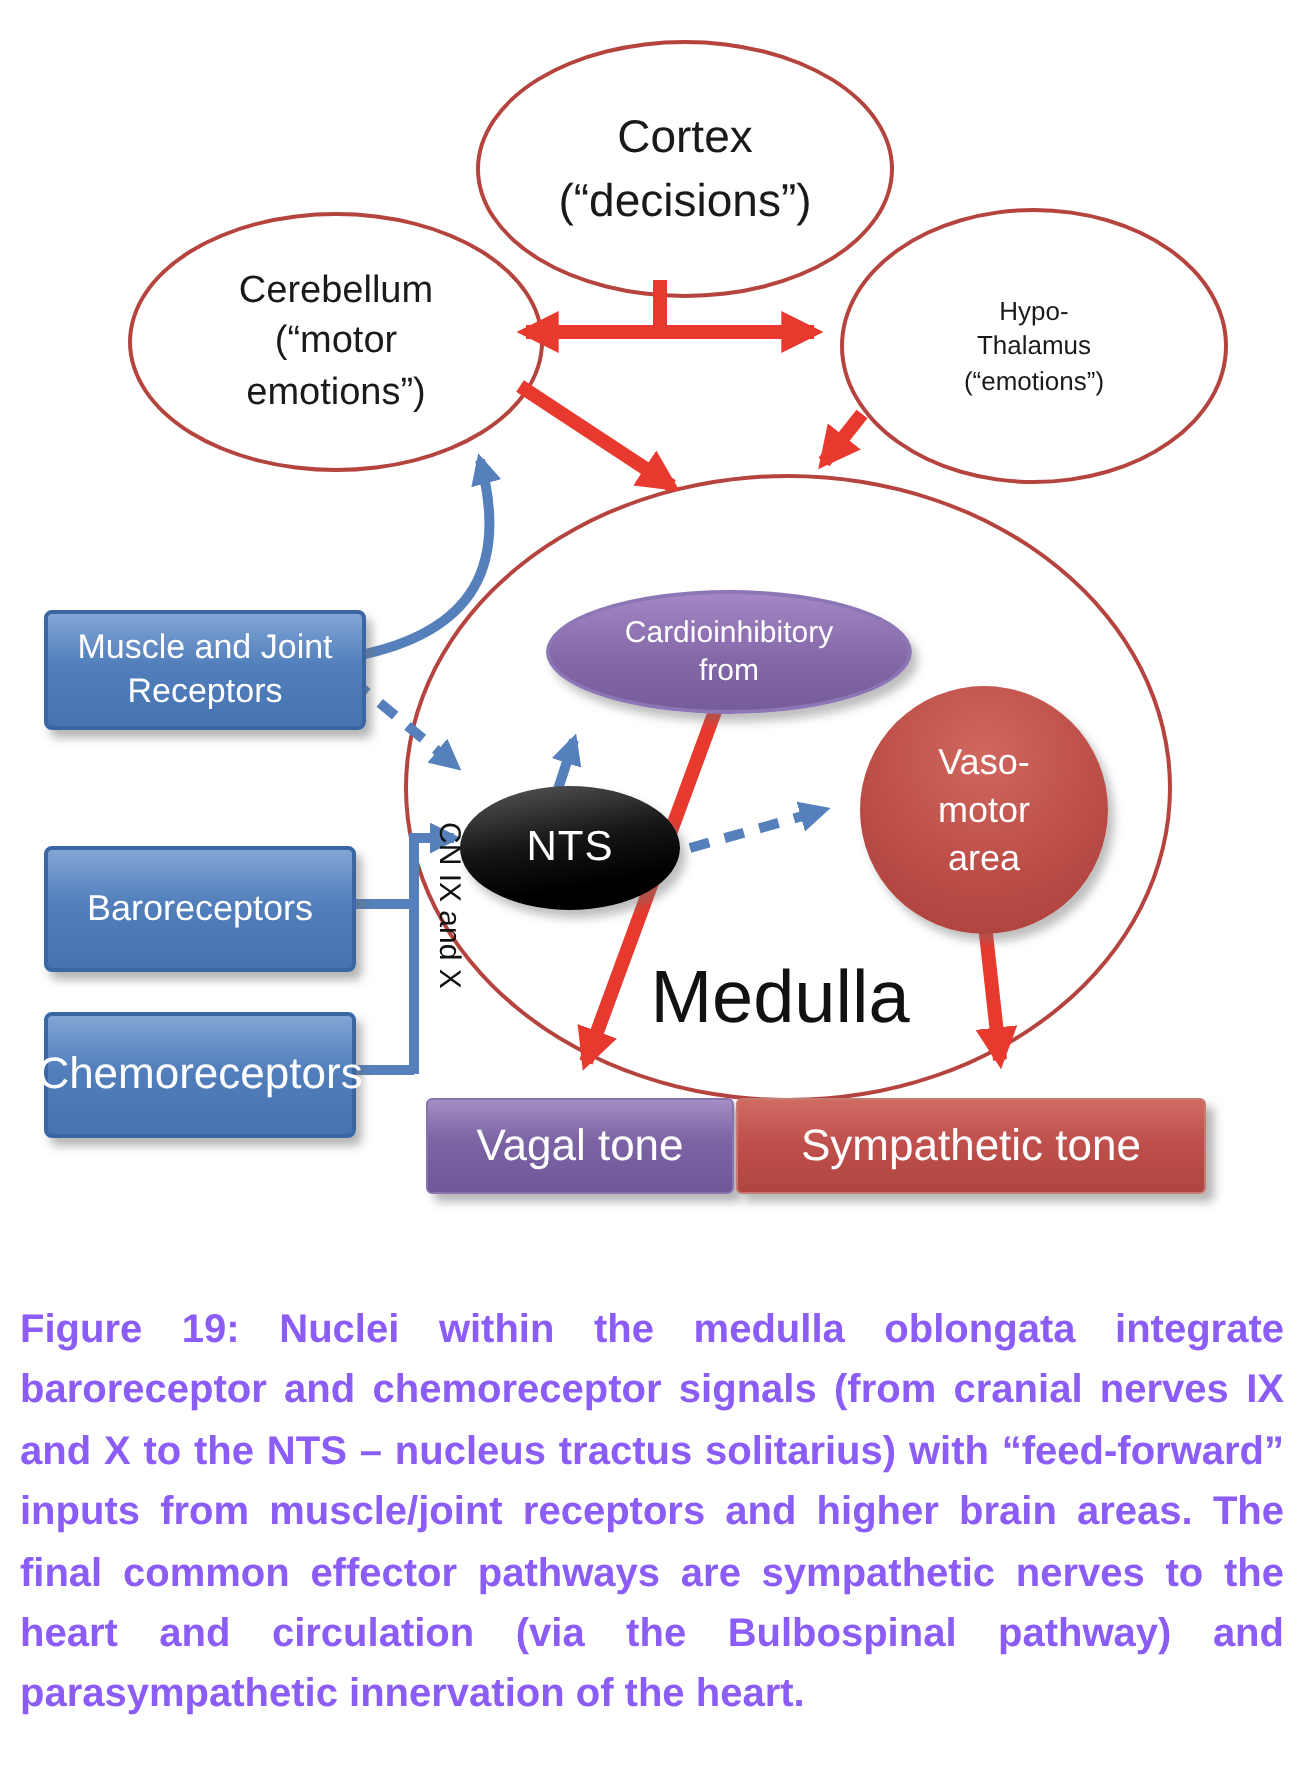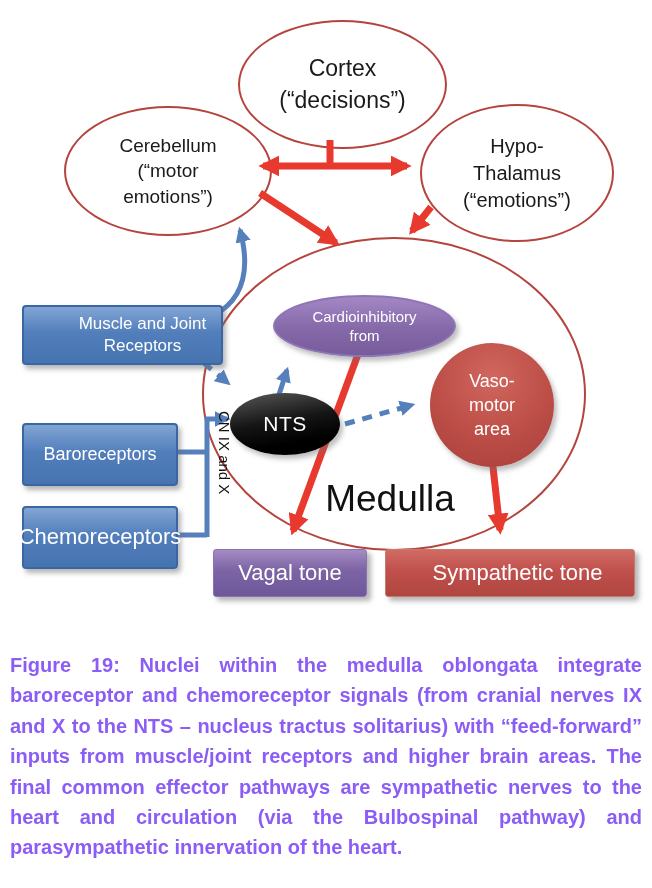--- a/index.html
+++ b/index.html
@@ -9,21 +9,21 @@
   }
   
   .oval{
     position:absolute;border:2px solid #b5443e;border-radius:50%;
     display:flex;align-items:center;justify-content:center;text-align:center;
     color:#1a1a1a;white-space:pre-line;background:#fff;z-index:1;
   }
   .oval.big{border-width:2px;background:transparent;z-index:1;}
   #cortex   {left:238px;top:20px;width:205px;height:125px;font-size:23px;line-height:1.35;}
   #cerebellum{left:64px;top:106px;width:204px;height:126px;font-size:19px;line-height:1.35;}
-  #hypothalamus{left:420px;top:104px;width:190px;height:134px;font-size:20px;line-height:1.35;}
+  #hypothalamus{left:420px;top:104px;width:190px;height:134px;font-size:13px;line-height:1.35;}
   #medulla-oval{left:202px;top:237px;width:380px;height:310px;}
 
   
   svg.arrows{position:absolute;left:0;top:0;z-index:2;pointer-events:none;}
 
   
   .shape{
     position:absolute;display:flex;align-items:center;justify-content:center;
     text-align:center;color:#fff;white-space:pre-line;z-index:3;
     box-shadow:3px 4px 5px rgba(110,110,110,.45);
@@ -45,40 +45,39 @@
   }
   
   .bluebox{
     position:absolute;display:flex;align-items:center;justify-content:center;
     text-align:center;color:#fff;white-space:pre-line;z-index:3;
     background:linear-gradient(180deg,#82a5d4 0%,#527fbc 45%,#4674b0 100%);
     border:2px solid #3a67a3;border-radius:4px;
     box-shadow:3px 4px 5px rgba(110,110,110,.5);
     font-size:17px;line-height:1.3;
   }
-  #muscle-joint{left:22px;top:305px;width:157px;height:56px;padding-left:40px;}
+  #muscle-joint{left:22px;top:305px;width:157px;height:56px;}
   #baroreceptors{left:22px;top:423px;width:152px;height:59px;font-size:18px;}
   #chemoreceptors{left:22px;top:506px;width:152px;height:59px;font-size:22px;}
 
   
   .tonebox{
     position:absolute;display:flex;align-items:center;justify-content:center;
     color:#fff;z-index:3;border-radius:3px;font-size:22px;
     box-shadow:4px 4px 5px rgba(110,110,110,.5);
   }
   #vagal-tone{
     left:213px;top:549px;width:152px;height:46px;
     background:linear-gradient(180deg,#a58cc4 0%,#7b63a4 45%,#6f589a 100%);
     border:1px solid #8a74ad;
   }
   #sympathetic-tone{
-    left:385px;top:549px;width:233px;height:46px;
+    left:368px;top:549px;width:233px;height:46px;
     background:linear-gradient(180deg,#d06b62 0%,#c0504d 45%,#b0453f 100%);
     border:1px solid #c57a72;
-    padding-left:15px;
   }
 
   
   #medulla-label{
     position:absolute;left:315px;top:478px;width:150px;text-align:center;
     font-size:37px;color:#111;z-index:3;
   }
   #cn-label{
     position:absolute;left:233px;top:411px;z-index:3;color:#111;font-size:15px;
     transform-origin:0 0;transform:rotate(90deg);white-space:nowrap;

